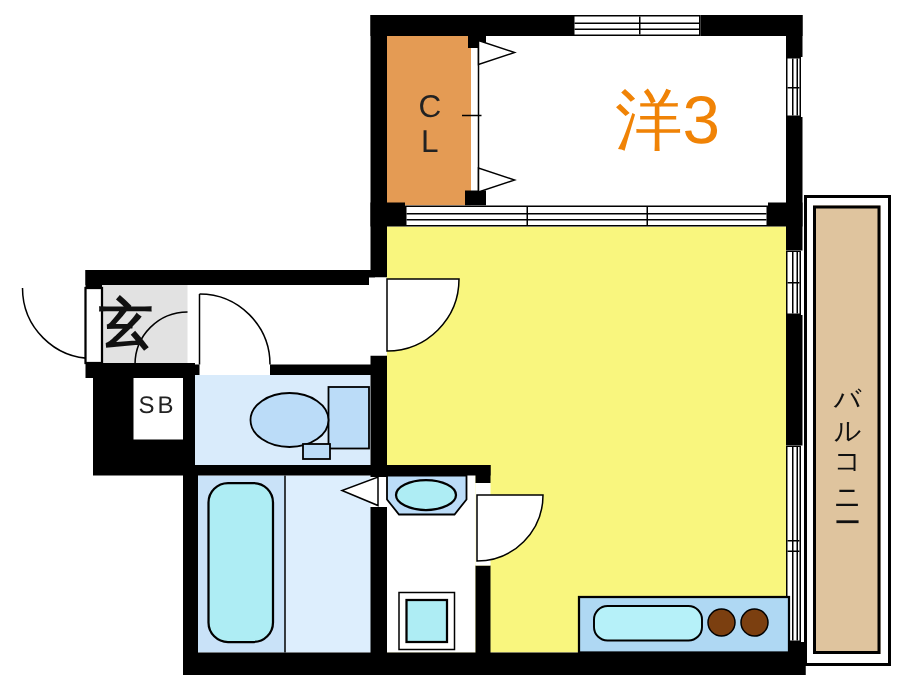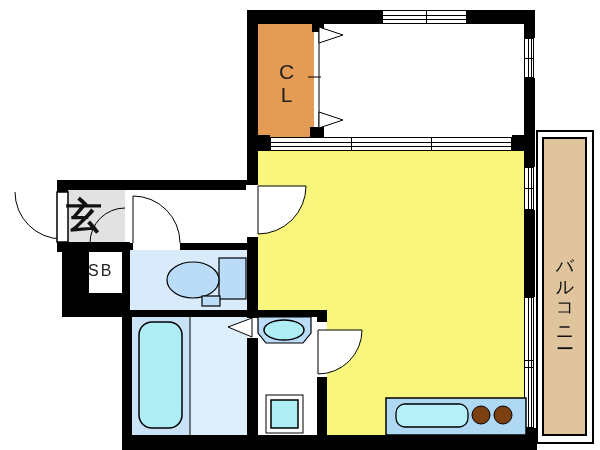--- a/index.html
+++ b/index.html
@@ -16,21 +16,21 @@
   .tick-h{position:absolute;height:1px;background:#000;left:0;right:0;}
   .lbl{position:absolute;color:#111;white-space:pre;}
   #lbl-cl{left:258px;top:48px;width:56px;text-align:center;font-size:21px;line-height:26px;
           writing-mode:vertical-rl;text-orientation:upright;height:70px;
           display:flex;align-items:center;justify-content:center;color:#222;}
   #lbl-yo{left:380px;top:50px;width:130px;text-align:center;font-size:45px;color:var(--accentText);}
   #lbl-ldk{left:258px;top:241px;width:266px;text-align:center;font-size:45px;letter-spacing:13px;color:#111;}
   #lbl-balcony{left:546px;top:218px;width:38px;height:150px;font-size:18px;letter-spacing:3px;
           writing-mode:vertical-rl;text-orientation:upright;display:flex;align-items:center;justify-content:center;}
   #lbl-genkan{left:66px;top:192px;font-size:36px;font-weight:bold;}
-  #lbl-sb{left:88px;top:262px;width:34px;font-size:16px;letter-spacing:2px;color:#222;}
+  #lbl-sb{left:88px;top:262px;width:34px;text-align:center;font-size:16px;letter-spacing:2px;color:#222;}
   svg.fixtures{position:absolute;left:0;top:0;pointer-events:none;}
   .f-blue{fill:var(--fixtureBlue);stroke:#000;stroke-width:1.2;}
   .f-cyan{fill:var(--fixtureCyan);stroke:#000;stroke-width:1.5;}
   .f-white{fill:#fff;stroke:#000;stroke-width:1;}
   .f-line{fill:none;stroke:#000;stroke-width:1;}
   .f-leaf{fill:#fff;stroke:#000;stroke-width:1.5;}
 </style>
 </head>
 <body>
 
@@ -154,17 +154,18 @@
     </g>
     <g>
       <rect x="386" y="398" width="140" height="37" style="fill:var(--counterBlue);stroke:#000;stroke-width:1.5;"></rect>
       <rect x="396" y="404" width="72" height="23" rx="9" style="fill:var(--sinkCyan);stroke:#000;stroke-width:1.3;"></rect>
       <circle cx="481" cy="415" r="9" style="fill:var(--burnerBrown);stroke:#000;stroke-width:1;"></circle>
       <circle cx="503" cy="415" r="9" style="fill:var(--burnerBrown);stroke:#000;stroke-width:1;"></circle>
     </g>
   </svg>
 
   <div class="lbl" id="lbl-cl">CL</div>
+  <div class="lbl" id="lbl-yo">洋3</div>
   <div class="lbl" id="lbl-balcony">バルコニー</div>
   <div class="lbl" id="lbl-genkan">玄</div>
   <div class="lbl" id="lbl-sb">SB</div>
 
 </div>
 
 </body></html>

